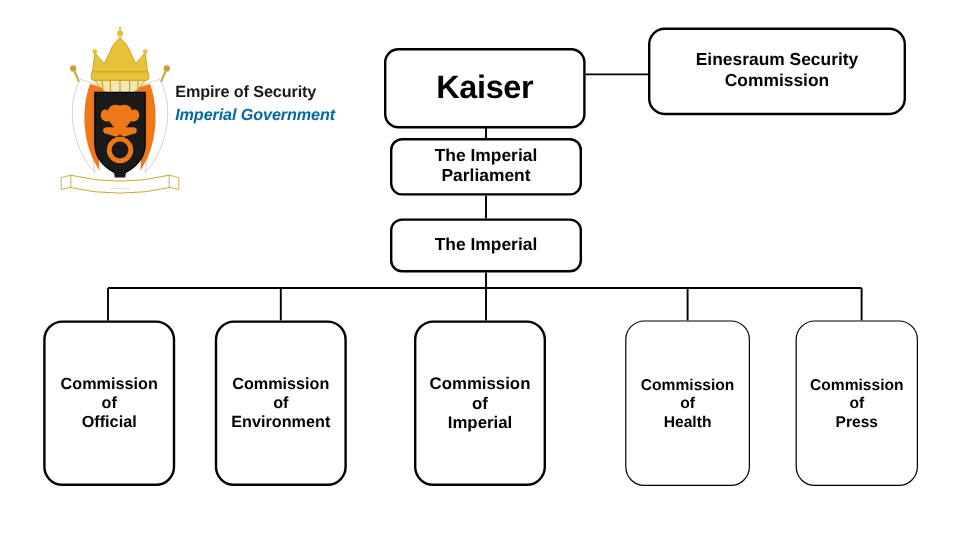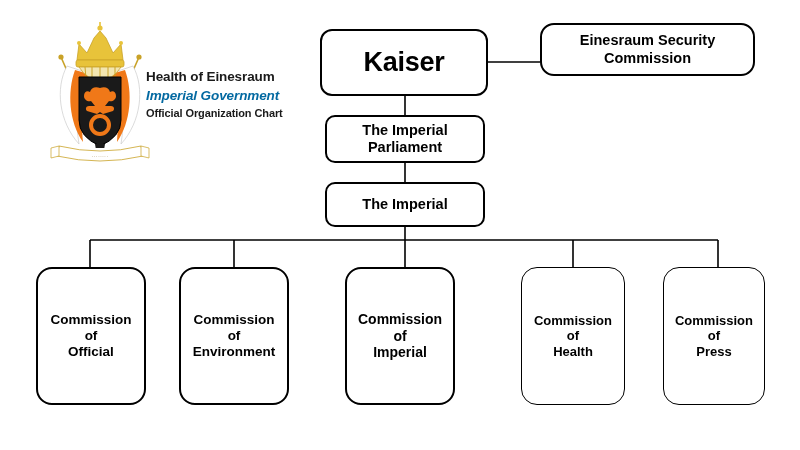--- a/index.html
+++ b/index.html
@@ -82,26 +82,26 @@
     justify-content: center;
     text-align: center;
     color: #000000;
     font-weight: bold;
     line-height: 1.18;
     padding: 2px 4px;
   }
   .node-label { display: block; width: 100%; }
 
   .node-kaiser {
-    left: 320px; top: 29px; width: 168px; height: 67px;
+    left: 320px; top: 40px; width: 168px; height: 67px;
     font-size: 27px;
     letter-spacing: -0.3px;
   }
   .node-security {
-    left: 540px; top: 23px; width: 215px; height: 53px;
+    left: 540px; top: 23px; width: 215px; height: 73px;
     font-size: 14.5px;
     border-radius: 14px;
   }
   .node-parliament {
     left: 325px; top: 115px; width: 160px; height: 48px;
     font-size: 14.5px;
     border-radius: 10px;
   }
   .node-permanent {
     left: 325px; top: 182px; width: 160px; height: 45px;
@@ -168,23 +168,22 @@
       <path d="M14 124 Q 55 134, 96 124 L98 134 Q 55 144, 12 134 Z" fill="#ffffff" stroke="#C9A227" stroke-width="0.8"></path>
       <g fill="#8a6a2a" font-family="'Liberation Sans', sans-serif" font-size="3.4" font-weight="bold" text-anchor="middle">
         <text x="55" y="136">· · · · · · · ·</text>
       </g>
       <path d="M6 126 L14 124 L14 134 L6 136 Z" fill="#ffffff" stroke="#C9A227" stroke-width="0.7"></path>
       <path d="M104 126 L96 124 L96 134 L104 136 Z" fill="#ffffff" stroke="#C9A227" stroke-width="0.7"></path>
     </svg>
   </div>
 
   <div class="header-text">
-    <div class="header-line1">Health of Einesraum</div>
+    <div class="header-line1">Empire of Security</div>
     <div class="header-line2">Imperial Government</div>
-    <div class="header-line3">Official Organization Chart</div>
   </div>
 
   <svg class="connectors" viewBox="0 0 800 450" xmlns="http://www.w3.org/2000/svg">
     <g stroke="#000000" stroke-width="1.6" fill="none">
 
       <line x1="488" y1="62" x2="540" y2="62"></line>
 
       <line x1="405" y1="96" x2="405" y2="115"></line>
 
       <line x1="405" y1="163" x2="405" y2="182"></line>

